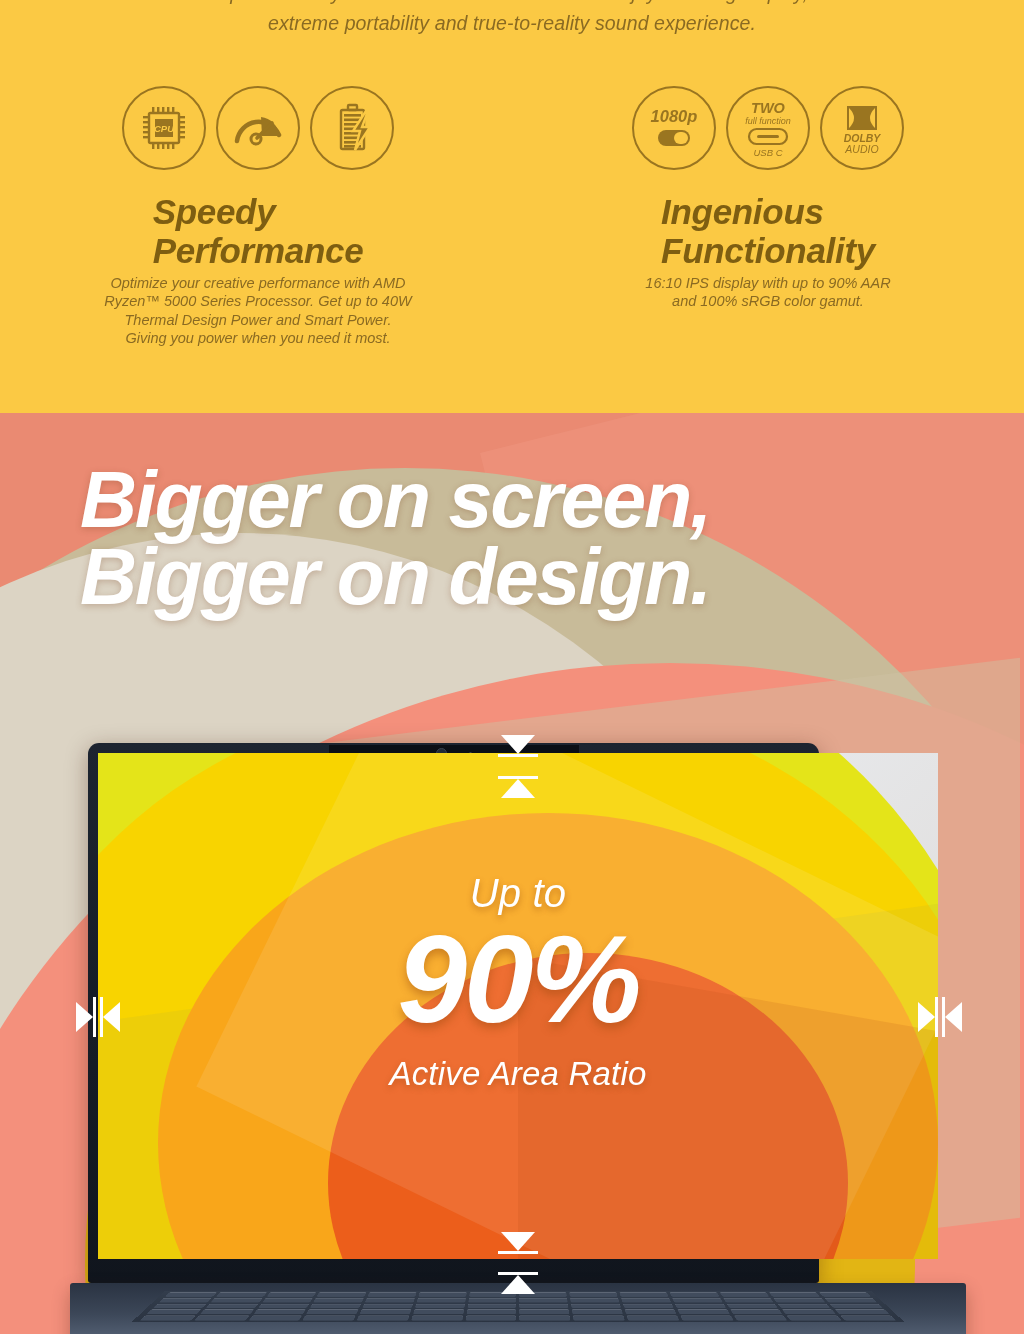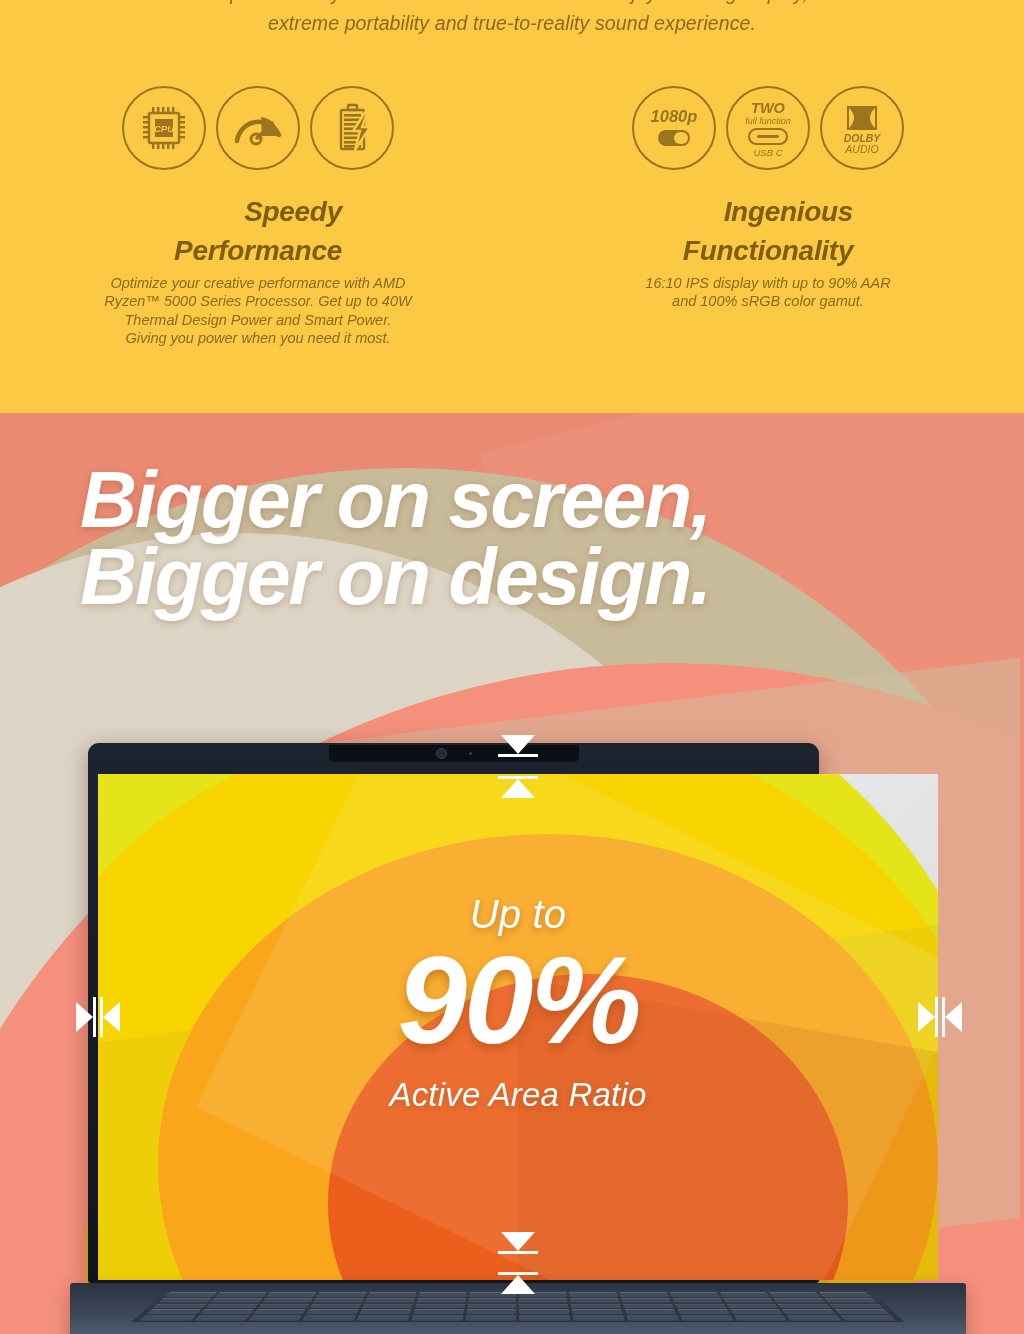--- a/index.html
+++ b/index.html
@@ -28,23 +28,23 @@
   .col-left { padding-left:4px; }
   .icon-row { display:flex; gap:10px; align-items:center; justify-content:center; }
   .ico {
     width:84px; height:84px; border-radius:50%;
     border:2.5px solid #9A7520;
     display:flex; align-items:center; justify-content:center;
     position:relative;
   }
   .ico svg { display:block; }
   .feat-title {
-    margin-top:22px; text-align:right;
+    margin-top:22px; text-align:left;
     color:#7E5E11; font-weight:700;
-    font-size:28px; line-height:39px; letter-spacing:-.3px;
+    font-size:35px; line-height:39px; letter-spacing:-.3px;
   }
   .feat-body {
     margin-top:4px; text-align:center; color:#8A6A22;
     font-size:14.5px; line-height:18.3px;
     max-width:310px;
   }
 
   
   .hero {
     position:absolute; left:0; top:413px; width:1024px; height:921px;
@@ -101,21 +101,21 @@
   .headline div { white-space:nowrap; }
 
   
   .laptop { position:absolute; left:88px; top:330px; width:860px; z-index:8; }
 
   .lid {
     position:relative; width:731px; height:540px;
     background:linear-gradient(180deg,#1d2430 0%,#151b25 60%,#10151d 100%);
     border-radius:11px 11px 3px 3px;
     box-shadow:0 5px 22px rgba(60,20,10,.35);
-    padding:31px 10px 15px 10px;
+    padding:10px 10px 15px 10px;
   }
   .webcam-bar {
     position:absolute; left:50%; top:2px; transform:translateX(-50%);
     width:250px; height:17px; background:#0b0f16;
     border-radius:0 0 5px 5px;
     display:flex; align-items:center; justify-content:center; gap:22px;
   }
   .cam-dot {
     width:11px; height:11px; border-radius:50%;
     background:#222a36; border:1.5px solid #39424f;

